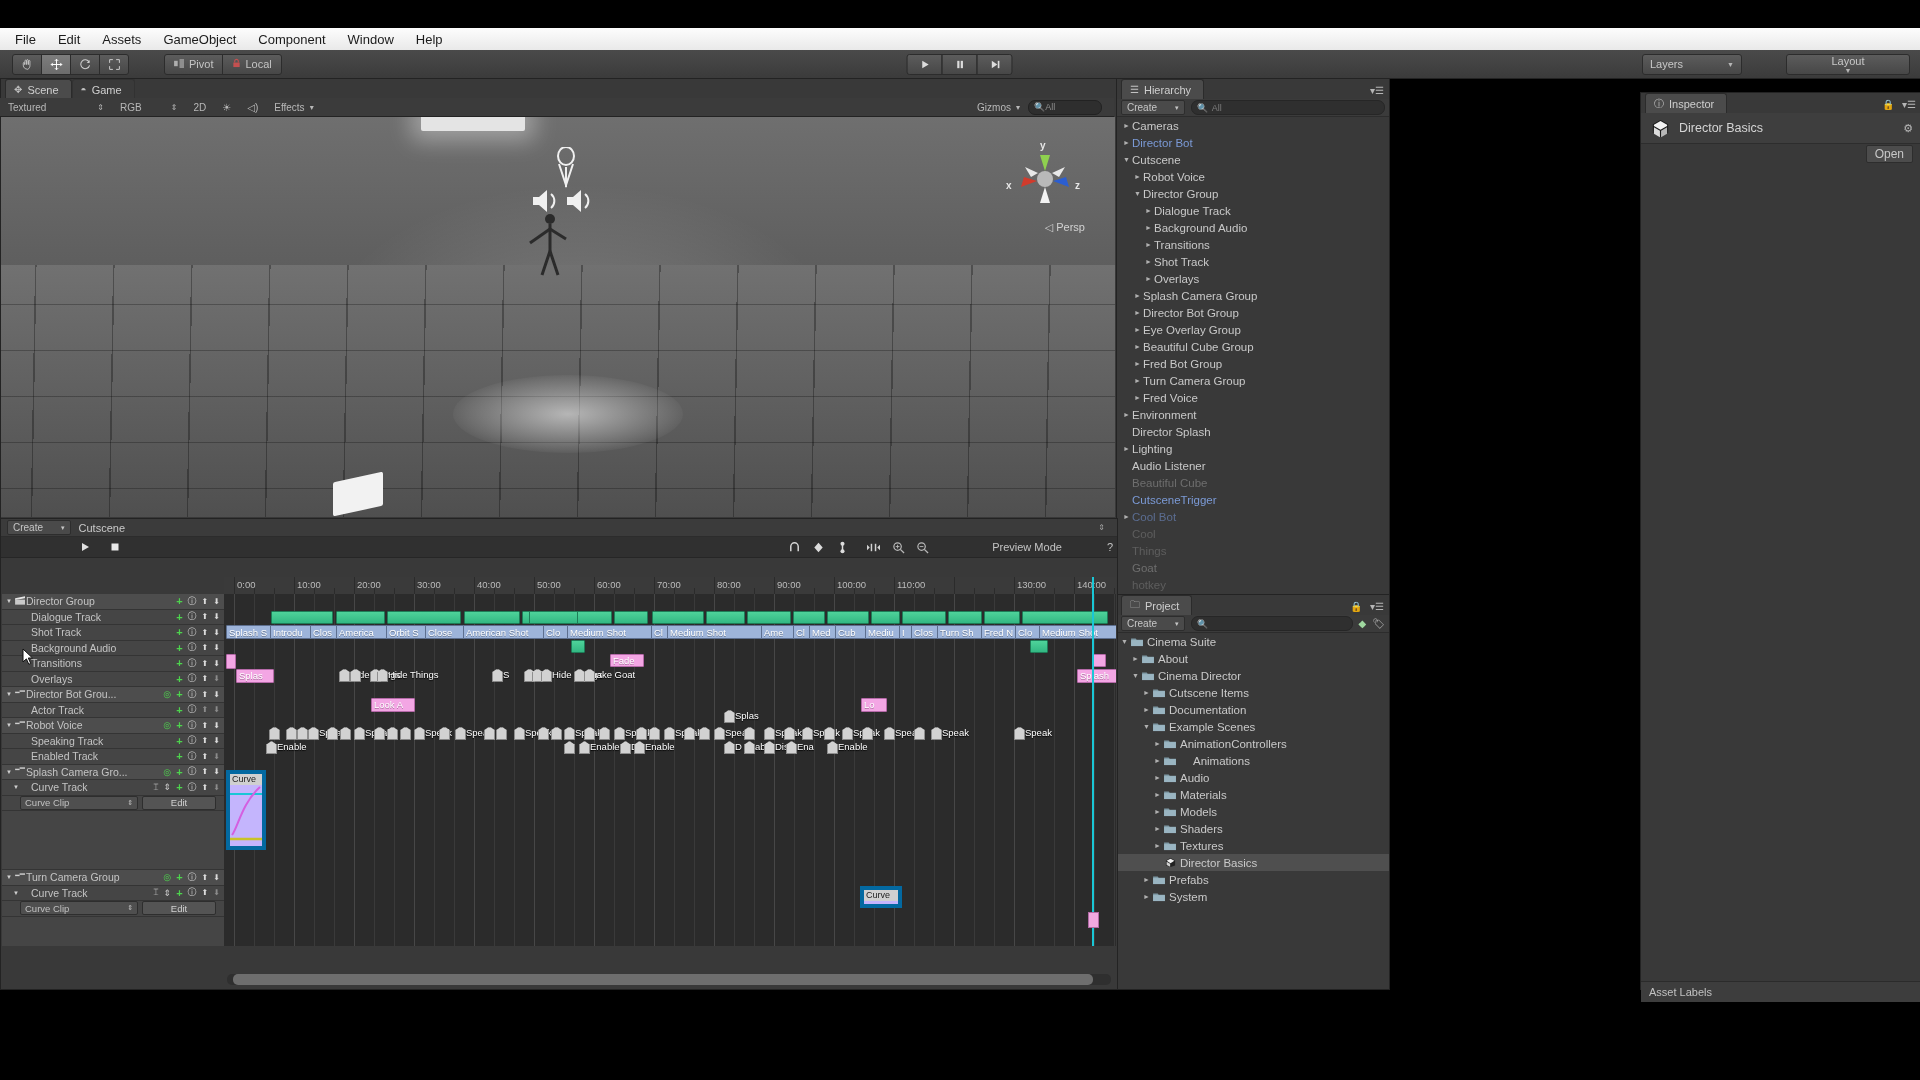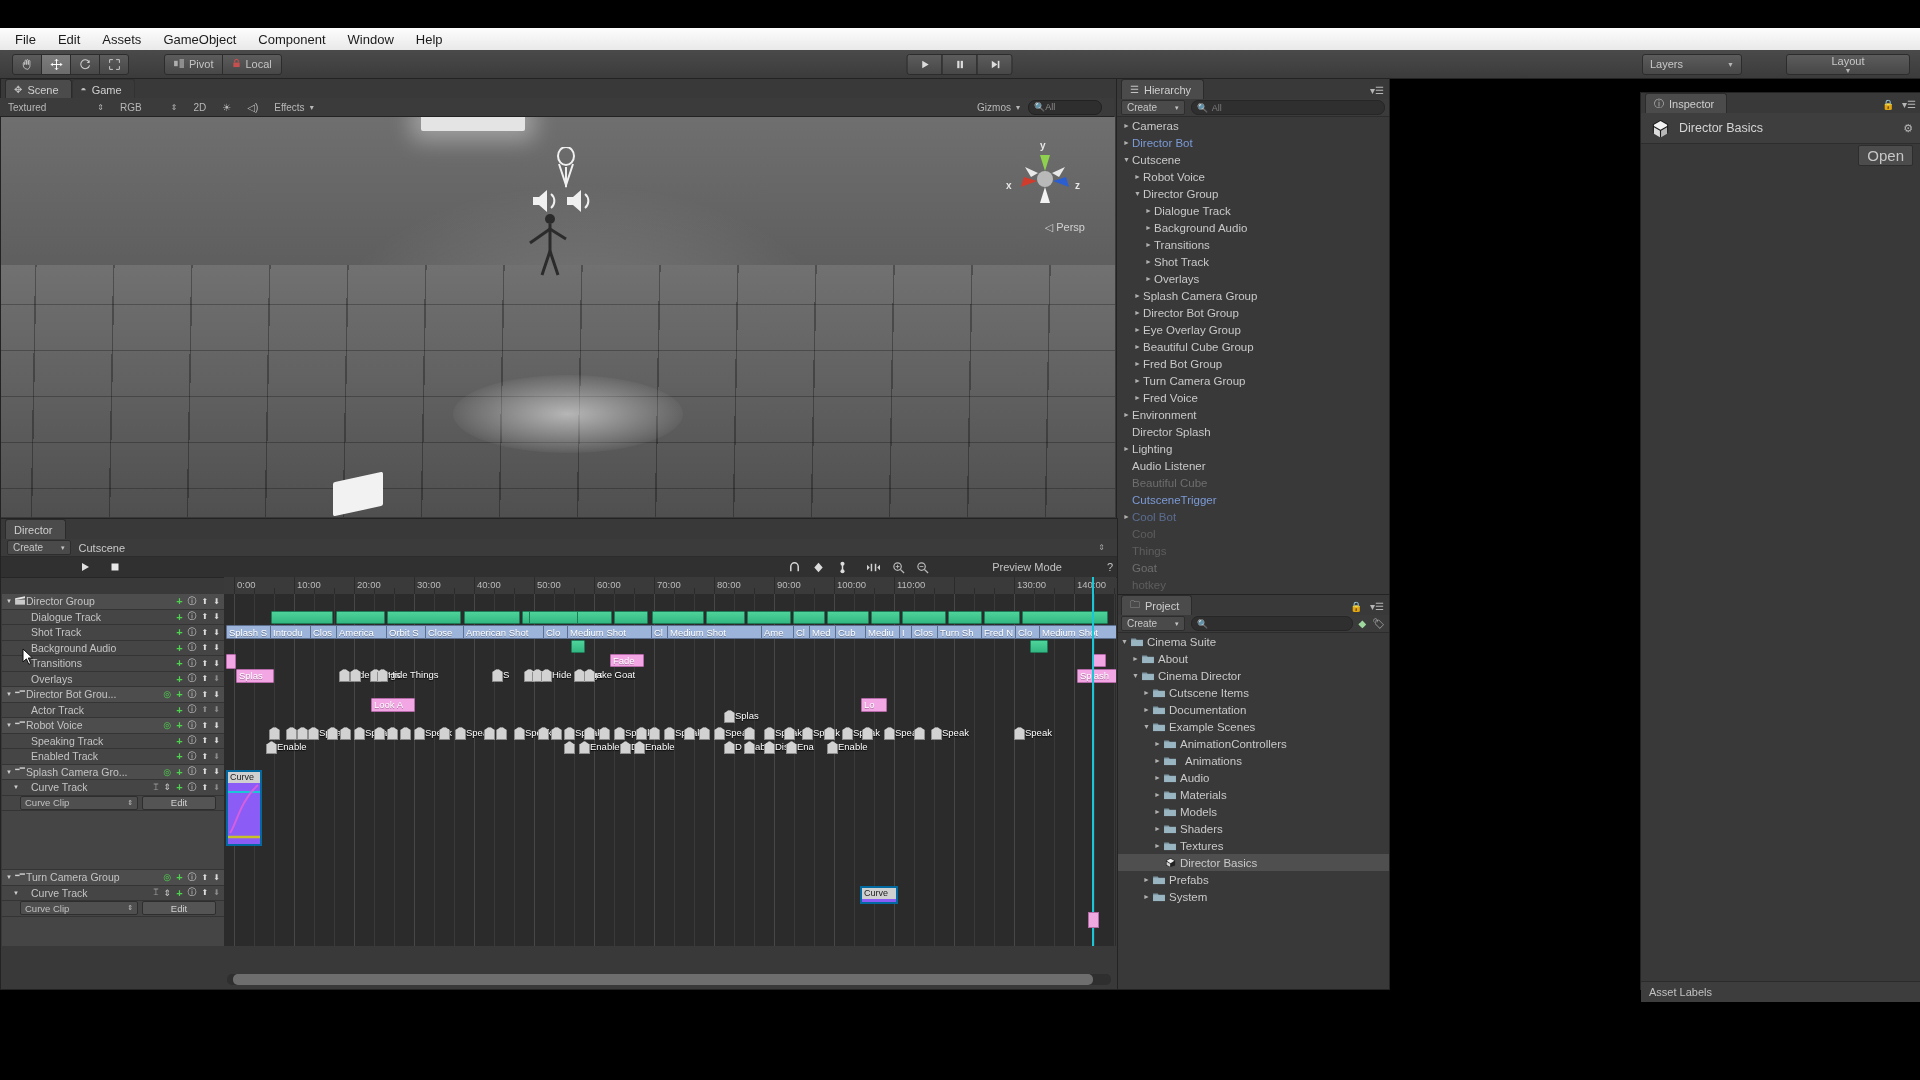--- a/index.html
+++ b/index.html
@@ -85,21 +85,21 @@
   .tnode.sel{background:#4b5a6b;}
   .tnode.prefab{color:#7b9ad6;}
   .tnode.dim{color:#6e6e6e;}
   .tnode.dimmer{color:#5e5e5e;}
 
   
   #insp{left:1640px;top:92px;width:280px;height:896px;}
   #inspbody{background:#393939;}
   .insphdr{height:30px;display:flex;align-items:center;gap:8px;padding:0 8px;background:#3e3e3e;border-bottom:1px solid #2d2d2d;}
   .unitylogo{width:22px;height:22px;display:flex;align-items:center;justify-content:center;}
-  .openbtn{position:absolute;right:8px;top:32px;font-size:15px;color:#c7c7c7;background:#4c4c4c;border:1px solid #2d2d2d;
+  .openbtn{position:absolute;right:8px;top:32px;font-size:12px;color:#c7c7c7;background:#4c4c4c;border:1px solid #2d2d2d;
      border-radius:2px;padding:1px 8px;}
   #assetlabels{position:absolute;left:1641px;bottom:78px;width:278px;height:20px;background:#3d3d3d;border-top:1px solid #2b2b2b;
      display:flex;align-items:center;padding:0 8px;font-size:11px;color:#c2c2c2;}
 
   
   #proj{left:1116px;top:594px;width:272px;height:394px;}
 
   
   #dir{left:0;top:518px;width:1116px;height:470px;}
   #dirtool{height:17px;background:#3b3b3b;display:flex;align-items:center;gap:8px;padding:0 6px;border-bottom:1px solid #2c2c2c;}
@@ -141,21 +141,21 @@
   .vgrid{position:absolute;top:0;width:1px;height:352px;background:#3a3a3a;}
   .vgrid.major{background:#474747;}
   .clip{position:absolute;border-radius:1px;font-size:9.5px;overflow:hidden;white-space:nowrap;
      display:flex;align-items:center;padding-left:2px;}
   .clip.green{background:linear-gradient(#4ed39a,#33b883);border:1px solid #1e7d58;color:#0d3a28;}
   .clip.blue{background:#9db4da;border:1px solid #5d6f8f;color:#ffffff;text-shadow:0 1px 0 rgba(0,0,0,.35);}
   .clip.pink{background:#f3a6e4;border:1px solid #b569a8;color:#ffffff;text-shadow:0 1px 0 rgba(0,0,0,.3);}
   .kf{position:absolute;width:9px;height:11px;background:#d2d2d2;border:1px solid #8e8e8e;
      clip-path:polygon(50% 0,100% 28%,100% 100%,0 100%,0 28%);}
   .kflabel{position:absolute;font-size:9.5px;color:#ffffff;text-shadow:0 1px 1px #000;white-space:nowrap;}
-  .curveclip{position:absolute;background:#8b5cf6;border:2px solid #0369a1;overflow:hidden;}
+  .curveclip{position:absolute;background:#c4b5fd;border:4px solid #0369a1;overflow:hidden;}
   .curveclip .hd{height:11px;background:#d0d0d0;color:#222;font-size:9px;padding-left:2px;}
   #playhead{position:absolute;top:0;width:2px;height:352px;background:#19c7d6;}
   #phruler{position:absolute;top:0;width:2px;height:17px;background:#19c7d6;}
   #phhandle{position:absolute;width:9px;height:14px;background:#f0a8e0;border:1px solid #b06aa4;}
 
   
   .hsb{position:absolute;height:11px;background:#2f2f2f;border-radius:5px;}
   .hsb .th{height:11px;background:#6e6e6e;border-radius:5px;}
 
   
@@ -616,21 +616,21 @@
           <span style="padding-left: 3px;">AnimationControllers</span>
         </div>
         <div class="tnode">
           <span class="tw" style="margin-left: 35px;">►</span>
           <span style="width: 14px; display: inline-flex; align-items: center; justify-content: center; flex: 0 0 14px;">
             <svg width="12" height="10" viewBox="0 0 13 11">
               <path d="M0 1.6h5l1.2 1.4H13V10H0z" fill="#7f9aa6"></path>
               <path d="M0 3.4h13V10H0z" fill="#9ab5c2"></path>
             </svg>
           </span>
-          <span style="padding-left: 8px;">Animations</span>
+          <span style="padding-left: 16px;">Animations</span>
         </div>
         <div class="tnode">
           <span class="tw" style="margin-left: 35px;">►</span>
           <span style="width: 14px; display: inline-flex; align-items: center; justify-content: center; flex: 0 0 14px;">
             <svg width="12" height="10" viewBox="0 0 13 11">
               <path d="M0 1.6h5l1.2 1.4H13V10H0z" fill="#7f9aa6"></path>
               <path d="M0 3.4h13V10H0z" fill="#9ab5c2"></path>
             </svg>
           </span>
           <span style="padding-left: 3px;">Audio</span>
@@ -703,25 +703,20 @@
               <path d="M0 1.6h5l1.2 1.4H13V10H0z" fill="#7f9aa6"></path>
               <path d="M0 3.4h13V10H0z" fill="#9ab5c2"></path>
             </svg>
           </span>
           <span style="padding-left: 3px;">System</span>
         </div>
       </div>
   </div>
 
   <div class="panel" id="dir">
-    <div class="ptabbar">
-      <div class="ptab" style="margin-left:4px;">
-        <span>Director</span>
-      </div>
-    </div>
     <div id="dirtool">
       <div class="crbtn">
         <span>Create</span>
         <span style="font-size:7px;">▾</span>
       </div>
       <div class="cutsel">
         <span>Cutscene</span>
         <span class="stepper">⇕</span>
       </div>
     </div>

